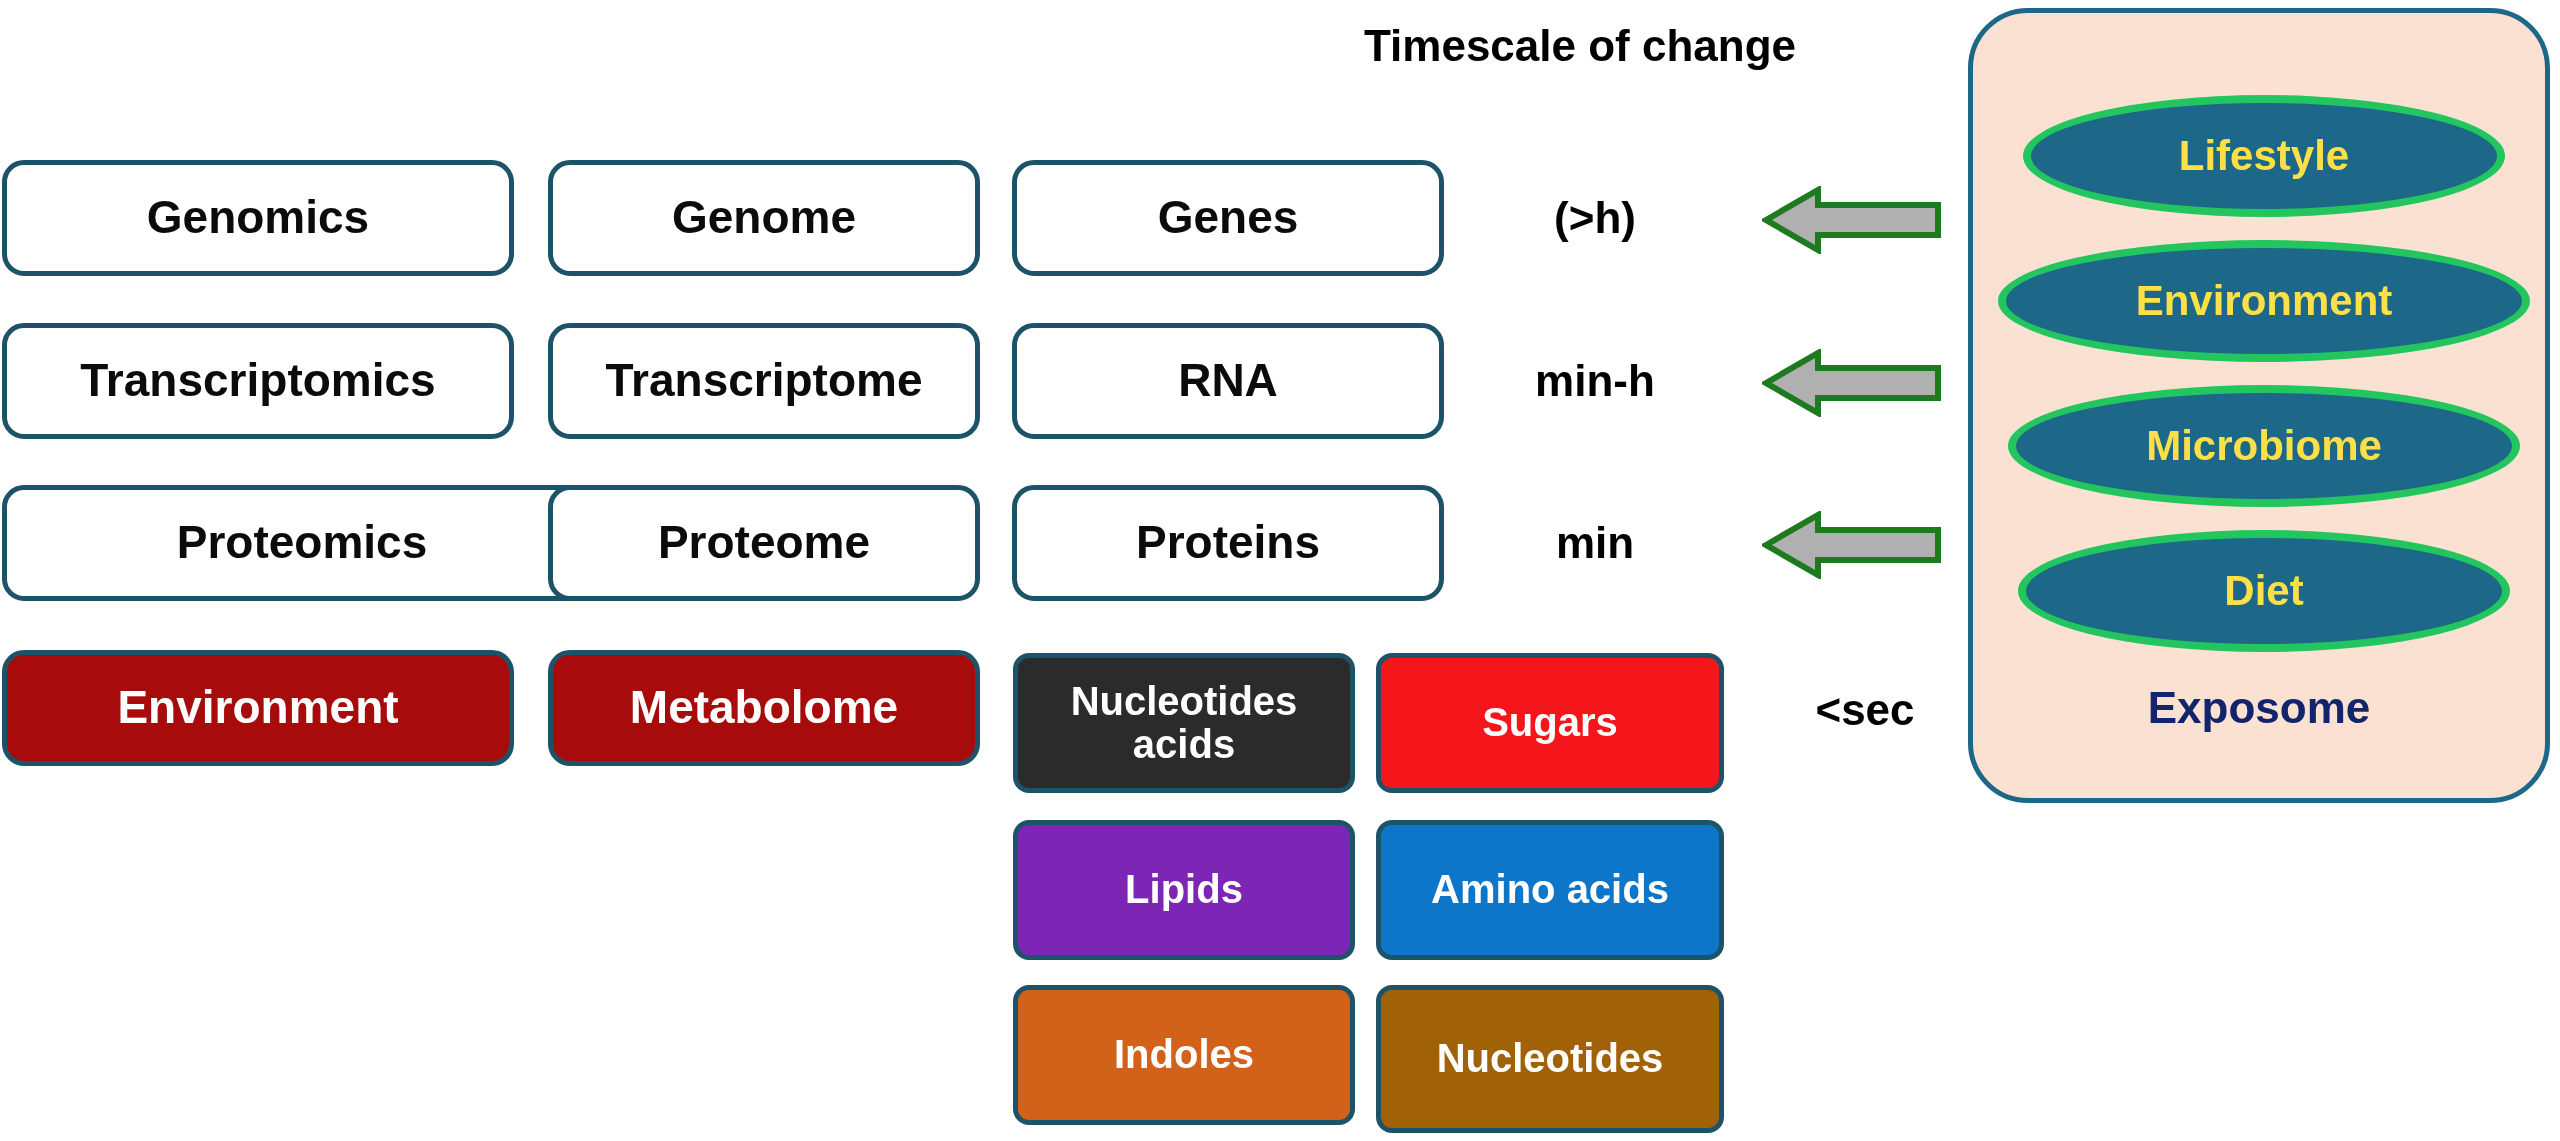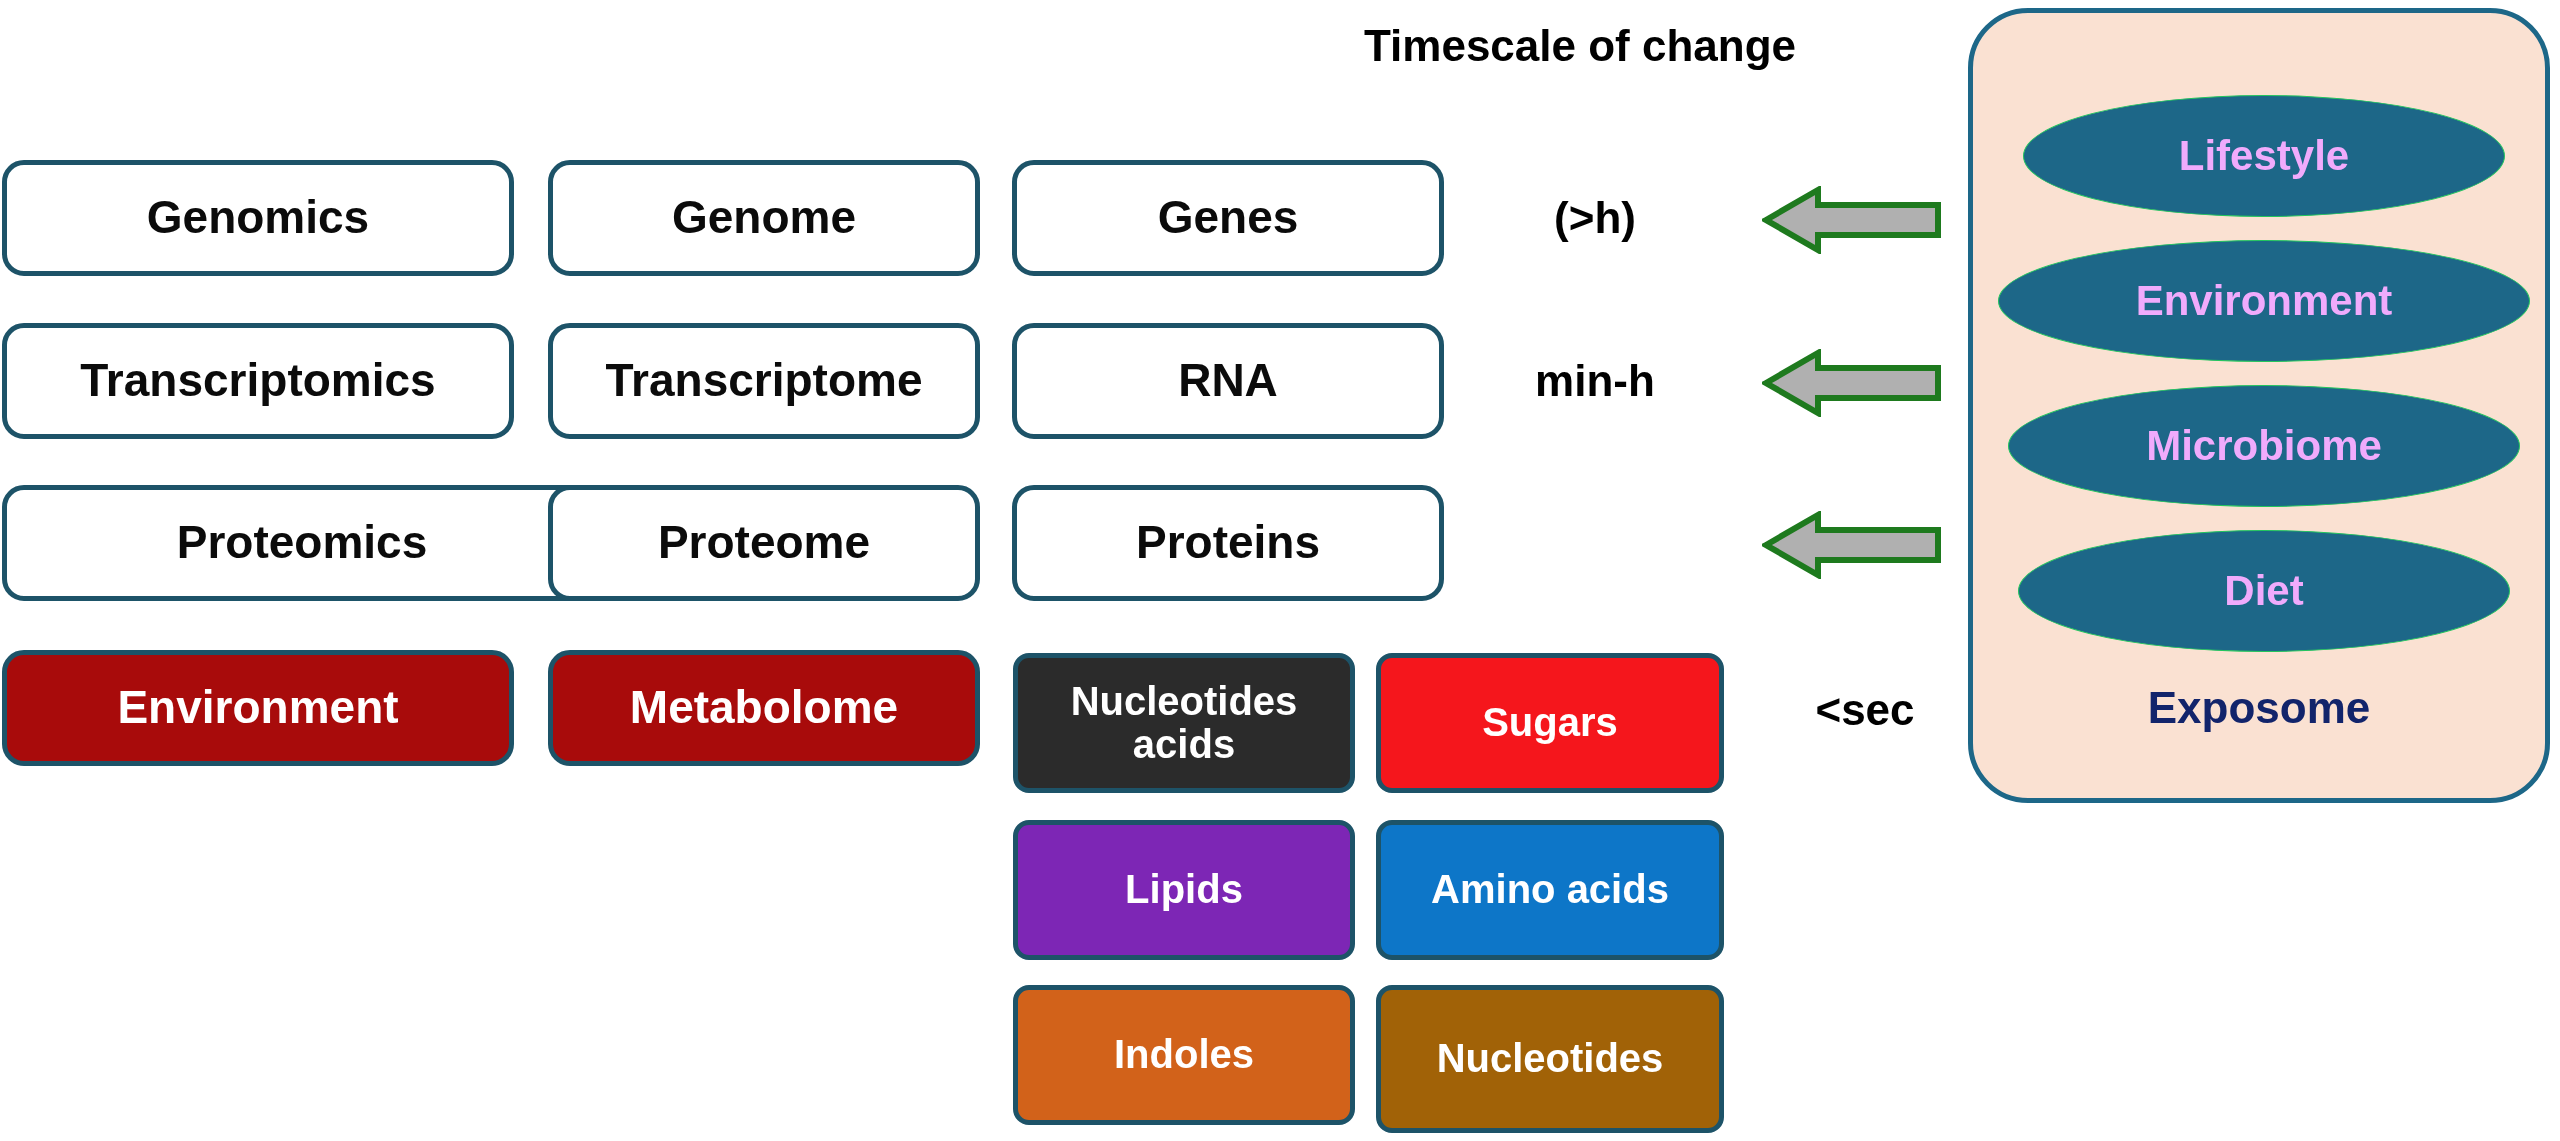--- a/index.html
+++ b/index.html
@@ -76,26 +76,26 @@
     position: absolute;
     box-sizing: border-box;
     background: #FAE1D2;
     border: 5px solid #1D6788;
     border-radius: 60px;
   }
   .ellipse {
     position: absolute;
     box-sizing: border-box;
     background: #1D6788;
-    border: 1px solid #22c55e;
+    border: 8px solid #22c55e;
     border-radius: 50%;
     display: flex;
     align-items: center;
     justify-content: center;
-    color: #f0abfc;
+    color: #fde047;
     font-weight: bold;
     font-size: 42px;
     text-align: center;
   }
   #exposome-caption {
     position: absolute;
     width: 100%;
     text-align: center;
     color: #12246B;
     font-weight: bold;
@@ -140,20 +140,21 @@
   <div class="node chip" style="left:1013px; top:820px; width:342px; height:140px; background:#7D26B5;">Lipids</div>
 
   <div class="node chip" style="left:1013px; top:985px; width:342px; height:140px; background:#D2621A;">Indoles</div>
 
   <div class="node chip" style="left:1376px; top:985px; width:348px; height:148px; background:#a16207;text-align:right;">Nucleotides</div>
 
   <div class="node timelabel" style="left:1470px; top:190px; width:250px; height:56px;">(&gt;h)</div>
 
   <div class="node timelabel" style="left:1470px; top:353px; width:250px; height:56px;">min-h</div>
 
+  <div class="node timelabel" style="left:1470px; top:515px; width:250px; height:56px;">min</div>
 
   <div class="node timelabel" style="left:1740px; top:682px; width:250px; height:56px;">&lt;sec</div>
 
   <div class="arrow" style="left:1762px; top:186px;">
     <svg width="180" height="68" viewBox="0 0 180 68">
       <polygon points="4,34 56,4 56,19 176,19 176,49 56,49 56,64" fill="#B0B0B0" stroke="#1E7A1E" stroke-width="6" stroke-linejoin="miter"></polygon>
     </svg>
   </div>
 
   <div class="arrow" style="left:1762px; top:349px;">

